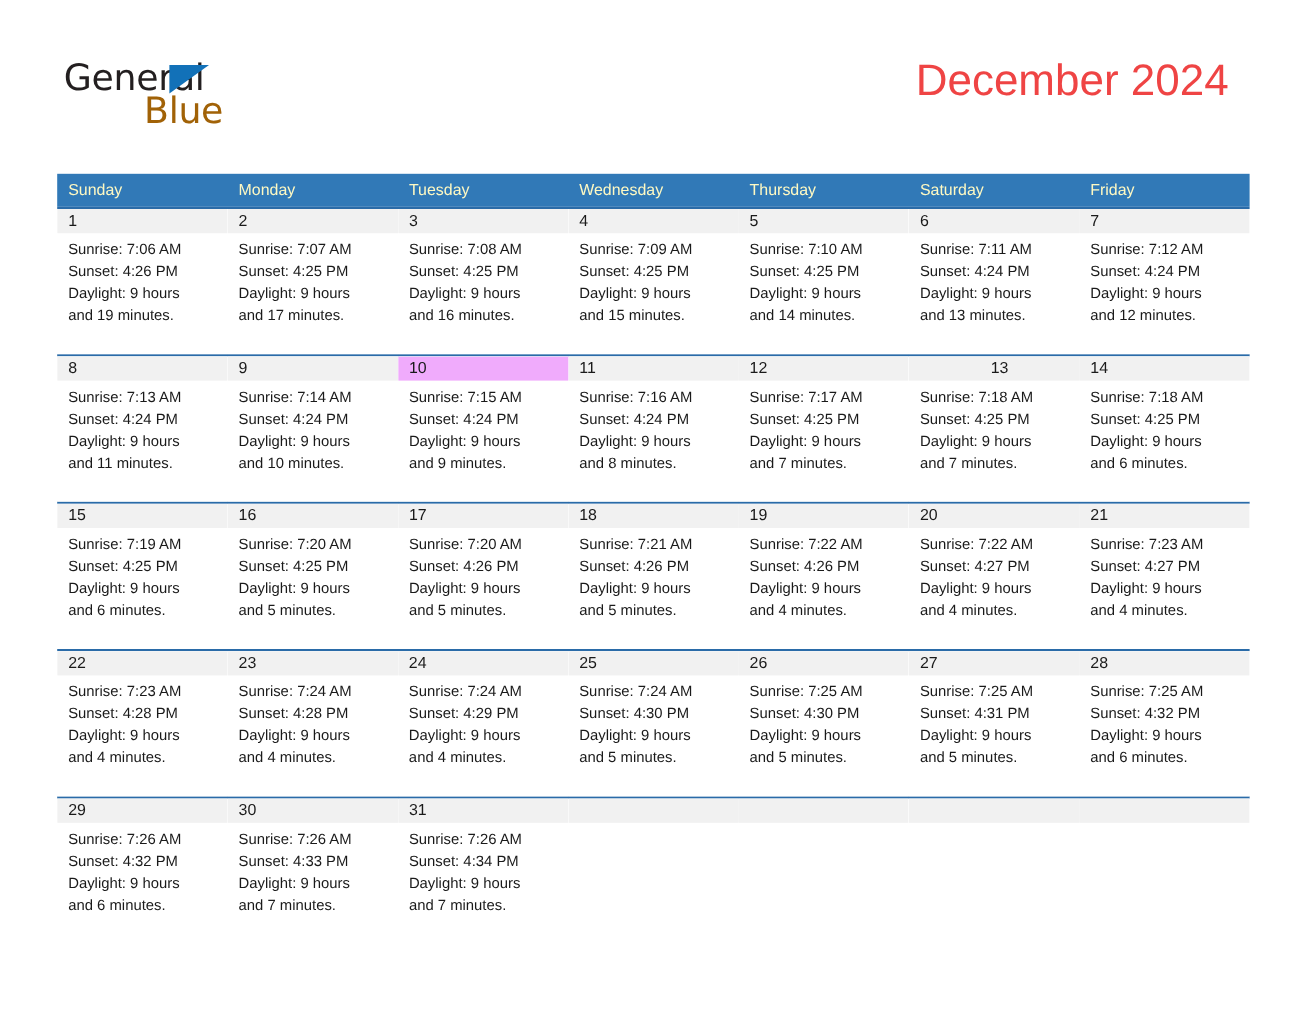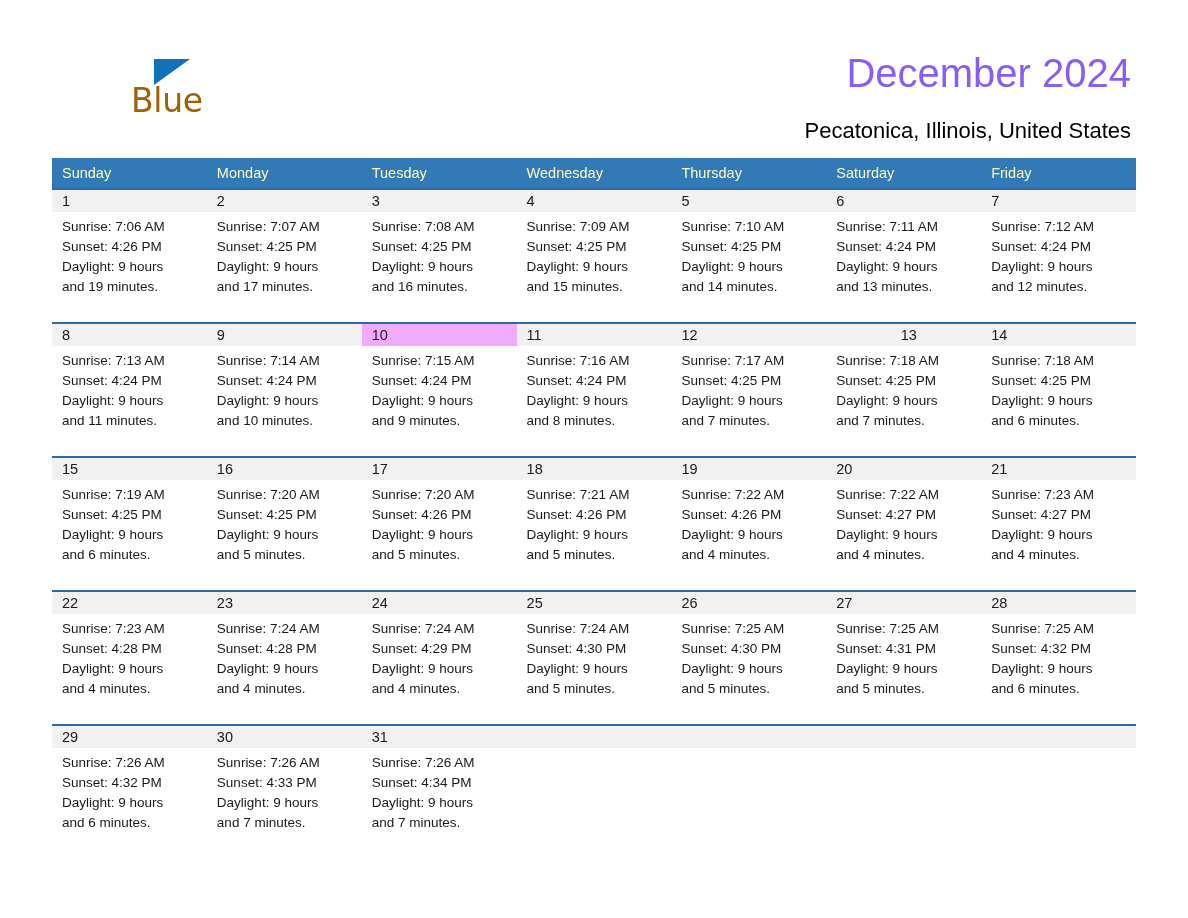--- a/index.html
+++ b/index.html
@@ -62,25 +62,25 @@
     top: 30px;
     font-size: 33px;
     line-height: 38px;
     color: #a16207;
     letter-spacing: -0.3px;
     font-family: "DejaVu Sans", sans-serif;
     font-weight: 400;
   }
   .title-month {
     position: absolute;
-    right: 57px;
+    right: 71px;
     top: 49px;
     font-size: 40px;
     line-height: 48px;
-    color: #8b5cf6;
+    color: #ef4444;
     text-align: right;
     white-space: nowrap;
     font-weight: 400;
   }
   .title-location {
     position: absolute;
     right: 57px;
     top: 117px;
     font-size: 22px;
     line-height: 28px;
@@ -157,26 +157,26 @@
   }
 </style>
 </head>
 <body>
 
 <div id="page">
 
   <div class="header">
 
     <div class="logo">
+      <span class="logo-general">General</span>
       <span class="logo-tri"></span>
       <span class="logo-blue">Blue</span>
     </div>
 
     <div class="title-month">December 2024</div>
-    <div class="title-location">Pecatonica, Illinois, United States</div>
   </div>
 
   <div class="calendar">
     <div class="dow-row" style="background: rgb(49, 121, 183);">
       <div class="dow-cell">Sunday</div>
       <div class="dow-cell">Monday</div>
       <div class="dow-cell">Tuesday</div>
       <div class="dow-cell">Wednesday</div>
       <div class="dow-cell">Thursday</div>
       <div class="dow-cell">Saturday</div>

